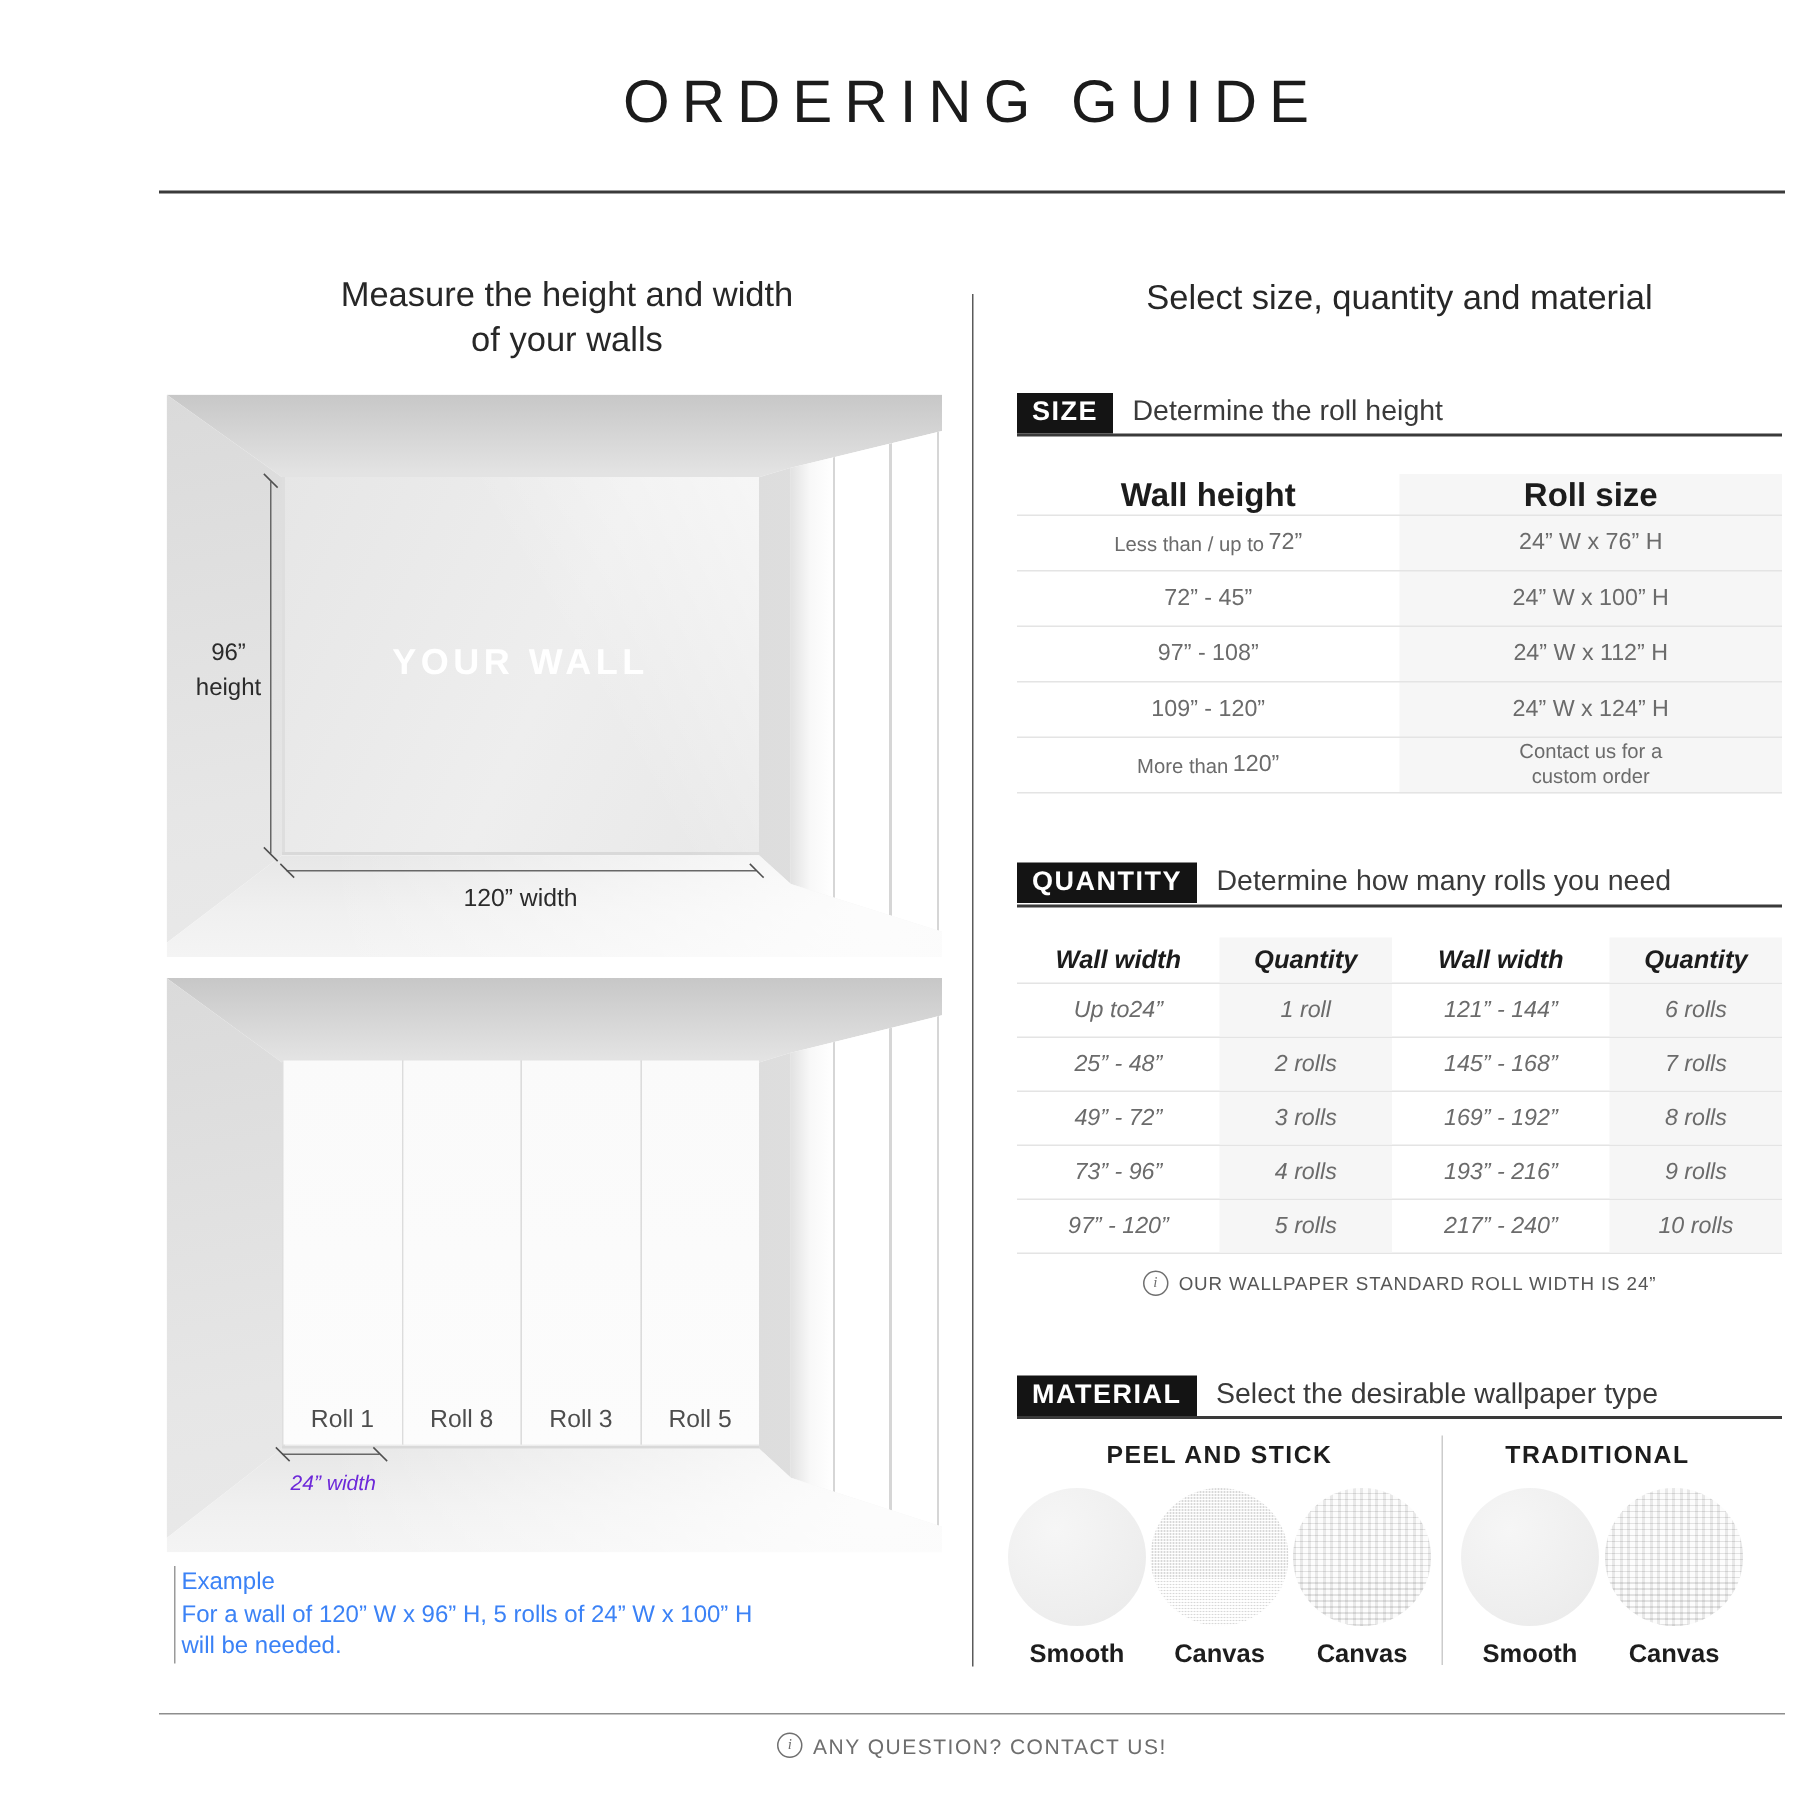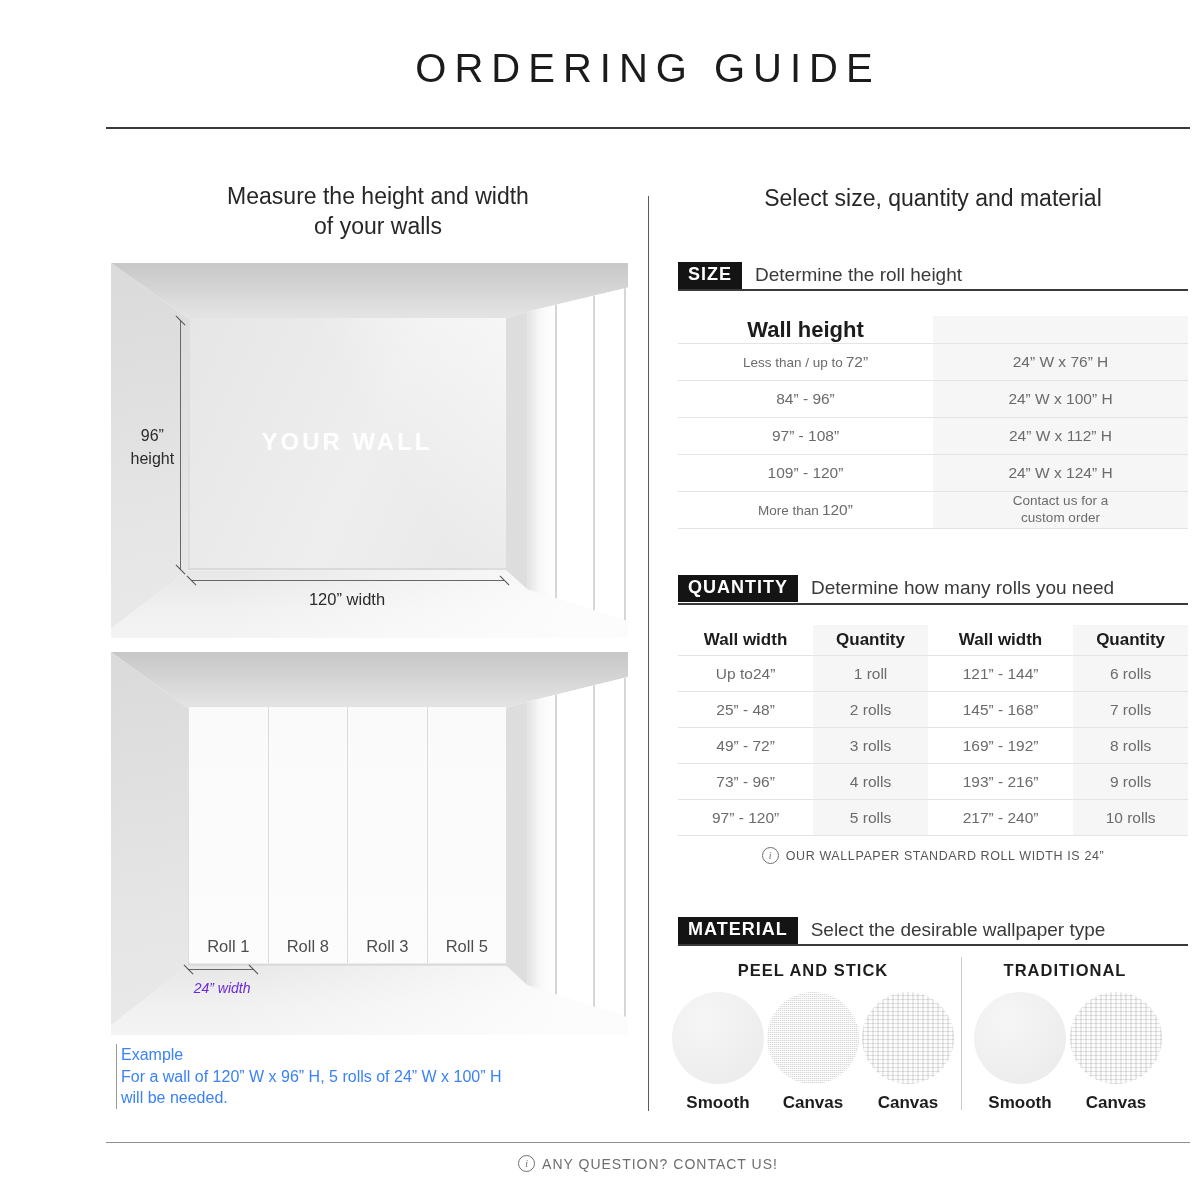--- a/index.html
+++ b/index.html
@@ -90,21 +90,21 @@
   .srow.header .cell{font-size:22px;font-weight:700;color:#1c1c1c;}
   .srow.header{height:27px;}
   .srow.data{height:36px;}
   .cell .pfx{font-size:13.5px;margin-right:3px;}
   .two-line{font-size:13.5px;line-height:1.25;}
 
   
   .qtable{position:absolute;left:630px;top:625px;width:510px;}
   .qrow{display:grid;grid-template-columns:26.5% 22.5% 28.5% 22.5%;border-bottom:1px solid #e4e4e4;}
   .qrow .qcell{display:flex;align-items:center;justify-content:center;
-     font-size:15.5px;color:#6b6b6b;text-align:right;}
+     font-size:15.5px;color:#6b6b6b;text-align:right;font-style:italic;}
   .qrow .gray{background:#f6f6f6;}
   .qrow.header{border-bottom:1px solid #e4e4e4;}
   .qrow.header .qcell{font-size:17px;font-weight:700;color:#1c1c1c;}
   .qrow.header{height:30px;}
   .qrow.data{height:35px;}
 
   .info-note{position:absolute;display:flex;align-items:center;justify-content:center;gap:7px;}
   .qnote{left:630px;top:847px;width:510px;}
   .info-circle{display:inline-flex;align-items:center;justify-content:center;
      width:15px;height:15px;border:1px solid #6f6f6f;border-radius:50%;
@@ -212,30 +212,31 @@
   <div class="badge-row" style="top:262px;">
     <span class="badge">SIZE</span>
     <span class="badge-sub">Determine the roll height</span>
   </div>
   <div class="section-rule" style="top:289px;"></div>
 
   <div class="stable">
     <div class="alt-bg"></div>
     <div class="srow header">
       <div class="cell">Wall height</div>
+      <div class="cell">Roll size</div>
     </div>
     <div class="srow data">
       <div class="cell">
           <span class="pfx">Less than / up to</span>
           <span>72”</span>
         </div>
       <div class="cell">24” W x 76” H</div>
     </div>
     <div class="srow data">
-      <div class="cell">84” - 96”</div>
+      <div class="cell">72” - 45”</div>
       <div class="cell">24” W x 100” H</div>
     </div>
     <div class="srow data">
       <div class="cell">97” - 108”</div>
       <div class="cell">24” W x 112” H</div>
     </div>
     <div class="srow data">
       <div class="cell">109” - 120”</div>
       <div class="cell">24” W x 124” H</div>
     </div>

